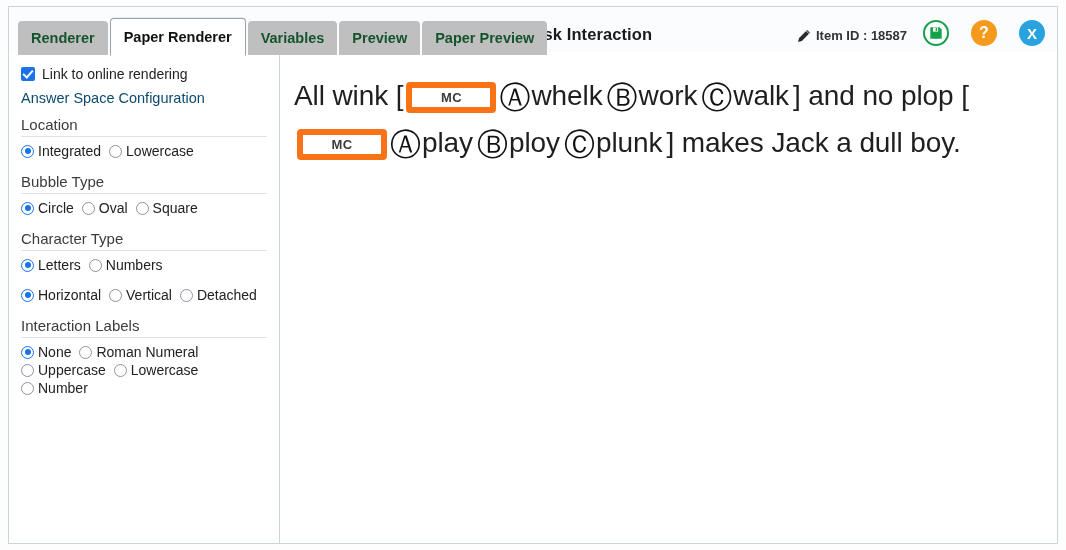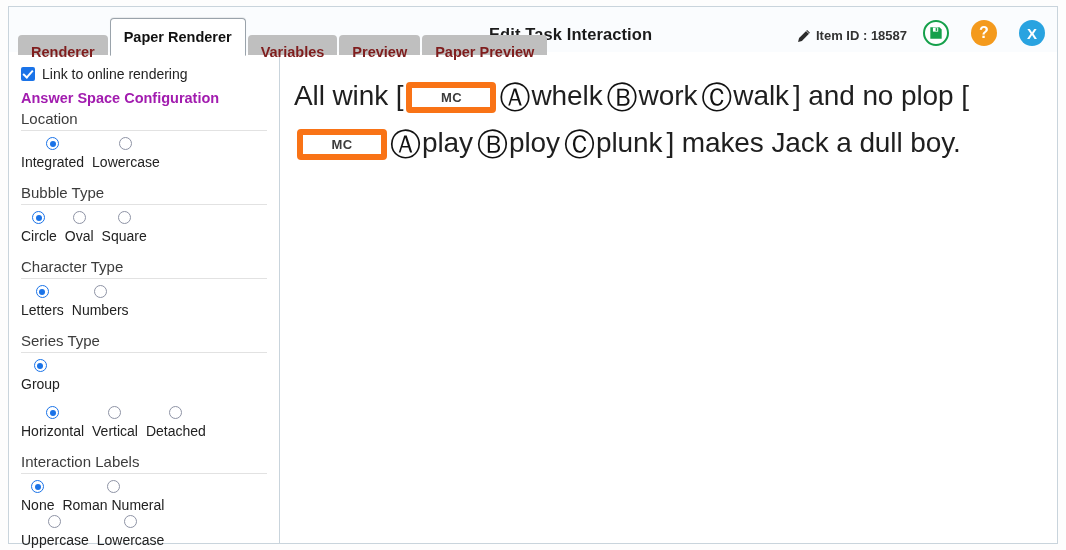--- a/index.html
+++ b/index.html
@@ -38,26 +38,26 @@
   .tabs {
     position: absolute;
     left: 9px;
     top: 8px;
     display: flex;
     align-items: flex-end;
     height: 40px;
     z-index: 5;
   }
   .tab {
-    height: 20px;
+    height: 34px;
     line-height: 34px;
     padding: 0 13px;
     margin-right: 2px;
     background: #bfbfbf;
-    color: #7f1d1d;
+    color: #14532d;
     font-size: 14.5px;
     font-weight: bold;
     border-radius: 4px 4px 0 0;
     box-sizing: border-box;
     white-space: nowrap;
     cursor: pointer;
     user-select: none;
   }
   .tab.active {
     background: #ffffff;
@@ -181,23 +181,23 @@
     top: 1px;
     width: 4px;
     height: 8px;
     border: solid #ffffff;
     border-width: 0 2px 2px 0;
     transform: rotate(42deg);
   }
 
   .section-title {
     font-size: 14.5px;
-    font-weight: bold;
-    color: #a21caf;
-    margin: 8px 0 4px 0;
+    font-weight: normal;
+    color: #0c4a6e;
+    margin: 8px 0 10px 0;
   }
 
   .group-label {
     font-size: 15px;
     color: #3c3c3c;
     margin: 0 0 2px 0;
     padding-bottom: 3px;
     border-bottom: 1px solid #e2e2e2;
   }
 
@@ -212,21 +212,20 @@
   }
   .radio-opt {
     display: flex;
     align-items: center;
     gap: 4px;
     margin-right: 8px;
     font-size: 14px;
     color: #222222;
     cursor: pointer;
     white-space: nowrap;
-    flex-direction: column;
   }
   .radio {
     width: 13px;
     height: 13px;
     border-radius: 50%;
     border: 1.6px solid #8e93a5;
     box-sizing: border-box;
     flex: none;
     position: relative;
     background: #ffffff;
@@ -385,31 +384,20 @@
               <span>Letters</span>
             </label>
             <label class="radio-opt">
               <span class="radio"></span>
               <span>Numbers</span>
             </label>
           </div>
         </div>
       </div>
 
-      <div>
-        <div class="group-label">Series Type</div>
-        <div class="radio-rows">
-          <div class="radio-line">
-            <label class="radio-opt">
-              <span class="radio checked"></span>
-              <span>Group</span>
-            </label>
-          </div>
-        </div>
-      </div>
 
       <div>
         <div class="radio-rows">
           <div class="radio-line">
             <label class="radio-opt">
               <span class="radio checked"></span>
               <span>Horizontal</span>
             </label>
             <label class="radio-opt">
               <span class="radio"></span>

